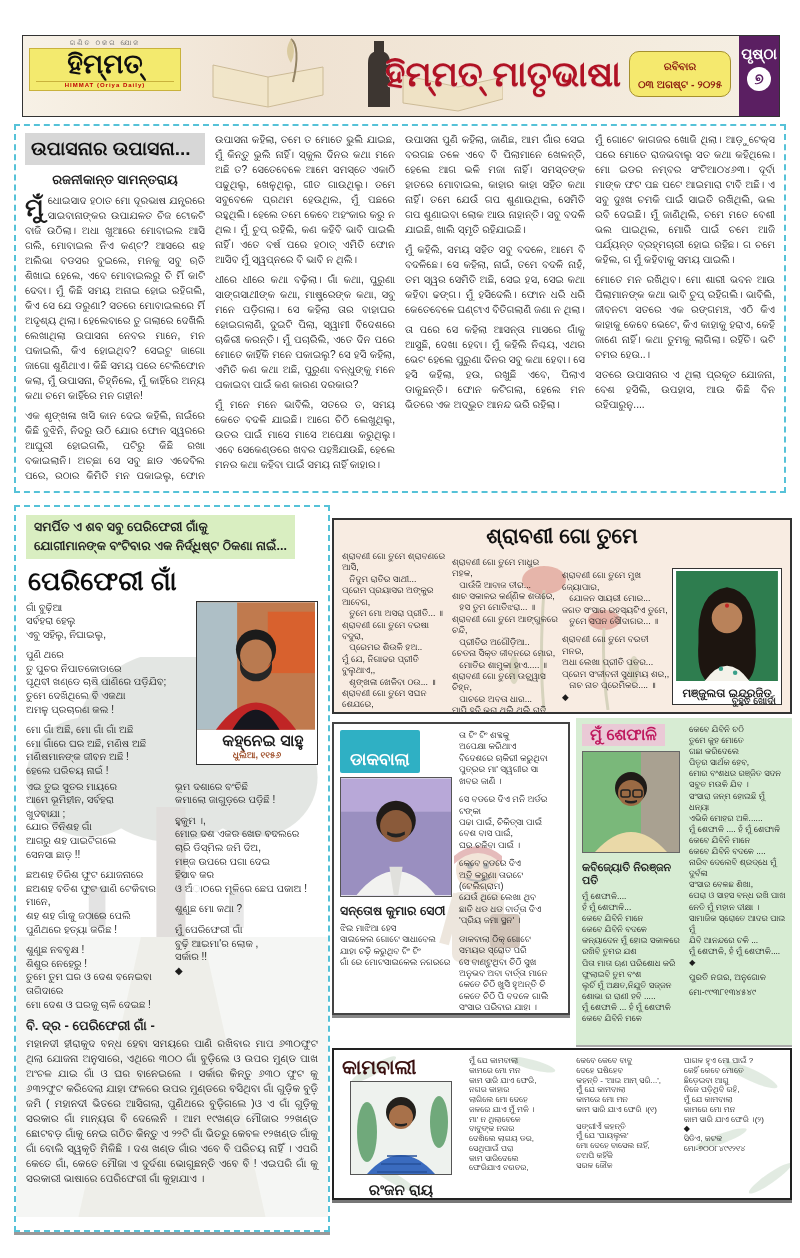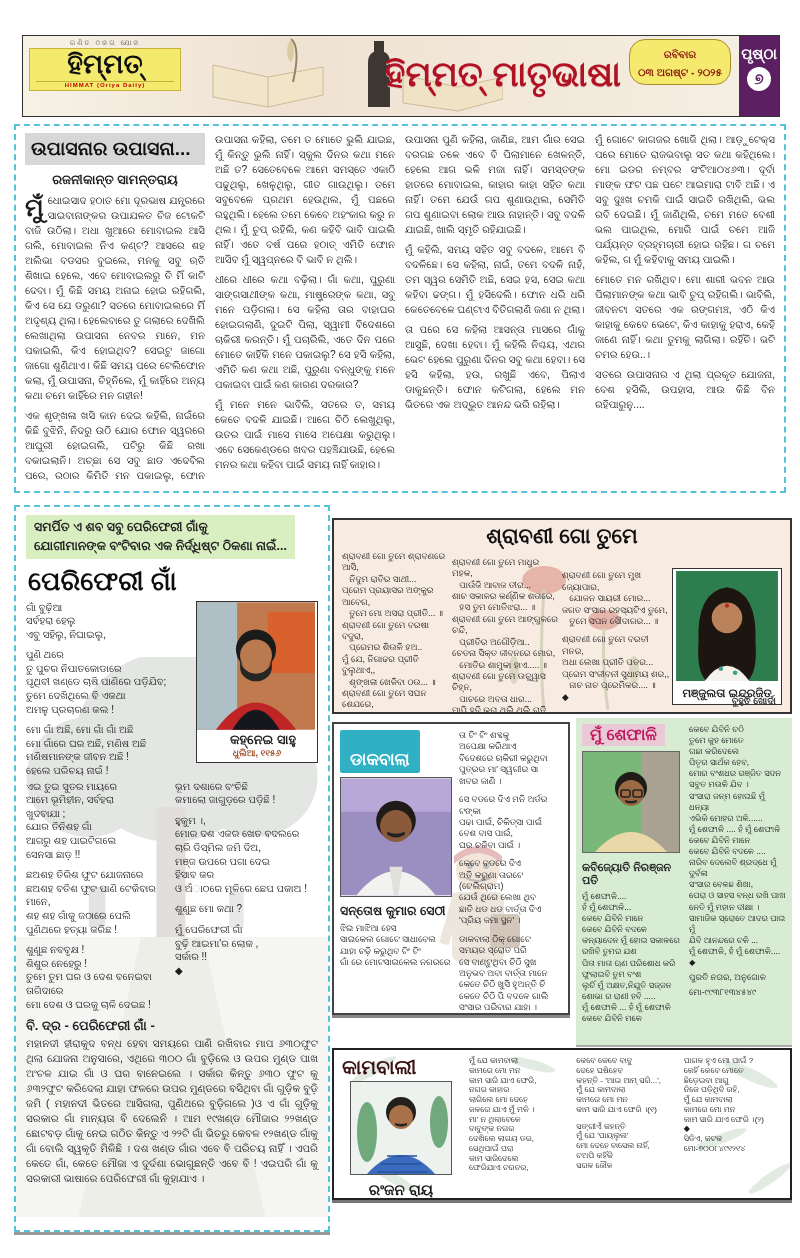--- a/index.html
+++ b/index.html
@@ -9,22 +9,22 @@
   .masthead{position:absolute;left:22px;top:35px;width:756px;height:80px;
             border:1px solid #333;background:linear-gradient(90deg,#f7f1e6 0%,#efe2d2 35%,#f3e9da 70%,#f5efe4 100%);}
   .mh-deco{position:absolute;left:150px;top:0;height:100%;width:330px;opacity:.9;}
   .logo-block{position:absolute;left:6px;top:3px;width:152px;text-align:center;}
   .logo-tagline{font-size:7px;color:#666;letter-spacing:2px;}
   .logo-box{background:#f3ea6e;border:1px solid #c9b23c;padding:1px 6px 2px 6px;margin-top:1px;}
   .logo-title{font-size:27px;font-weight:bold;color:#101010;line-height:1.1;}
   .logo-sub{font-size:6px;color:#c00000;font-weight:bold;letter-spacing:1px;border-top:1px solid #c9b23c;margin-top:1px;}
   .mh-title{position:absolute;right:158px;top:18px;font-size:35px;font-weight:bold;color:#b01224;
             text-shadow:0 1px 0 #e8c8c8;white-space:nowrap;}
-  .date-box{position:absolute;right:48px;top:3px;width:102px;height:46px;background:#f5e96e;
-            border:1px solid #a5902e;border-radius:16px;text-align:center;color:#8b1a10;
+  .date-box{position:absolute;right:48px;top:15px;width:102px;height:46px;background:#f5e96e;
+            border:1px solid #a5902e;border-radius:10px;text-align:center;color:#8b1a10;
             font-size:10.5px;font-weight:bold;padding-top:6px;box-sizing:border-box;line-height:1.7;}
   .page-box{position:absolute;right:0;top:0;width:40px;height:100%;background:#5b1f62;text-align:center;}
   .page-box-label{color:#fff;font-size:15px;font-weight:bold;margin-top:9px;}
   .page-circle{width:24px;height:24px;border-radius:50%;background:#fff;color:#5b1f62;font-weight:bold;
                font-size:15px;line-height:24px;margin:4px auto 0 auto;}
   
   .main-article{position:absolute;left:14px;top:124px;width:772px;height:369px;border:2px dashed #56c2d8;
                 background:#fff;box-sizing:border-box;padding:7px 9px;display:flex;gap:10px;overflow:hidden;}
   .art-col{flex:1;overflow:hidden;}
   .art-title-box{background:#d7d7d7;padding:5px 6px;font-size:19px;font-weight:bold;color:#101010;white-space:nowrap;}
@@ -34,21 +34,21 @@
   
   .left-box{position:absolute;left:14px;top:505px;width:316px;height:727px;border:2px dashed #56c2d8;
             background:#fff;box-sizing:border-box;padding:8px 10px;overflow:hidden;box-shadow:0 3px 0 #999;}
   .leftbg{position:absolute;left:0;top:150px;width:100%;height:560px;opacity:.16;pointer-events:none;}
   .dedication{position:relative;background:#d9eec1;display:inline-block;padding:3px 8px;font-size:12.5px;
               font-weight:bold;color:#222;line-height:1.5;}
   .periph-title{position:relative;font-size:26px;font-weight:bold;color:#0d0d0d;margin:7px 0 4px 2px;}
   .photo-card{float:right;width:120px;border:1px solid #333;background:#fff;margin:0 0 6px 8px;
               position:relative;text-align:center;}
   .photo-card svg{display:block;}
-  .cap-name{font-weight:bold;font-size:13px;padding:2px 0 0 12px;}
+  .cap-name{font-weight:bold;font-size:16px;padding:2px 0 0 12px;}
   .cap-sub{font-size:9px;color:#a0522d;font-weight:bold;padding:0 0 3px 0;}
   .pline{font-size:10px;line-height:1.36;white-space:pre-wrap;position:relative;}
   .pline:empty{height:7px;}
   .two-col{display:flex;gap:6px;position:relative;margin-top:2px;}
   .two-col>div{flex:1;}
   .note-sec{position:relative;margin-top:7px;}
   .note-title{font-weight:bold;font-size:13px;margin-bottom:3px;}
   .note-text{font-size:10.4px;line-height:1.44;text-align:justify;}
   
   .sravani{position:absolute;left:332px;top:518px;width:460px;height:196px;border:2px solid #333;

